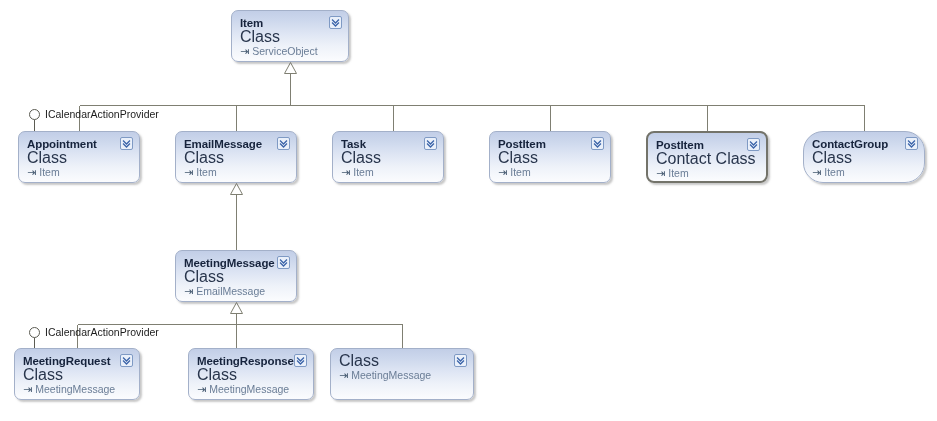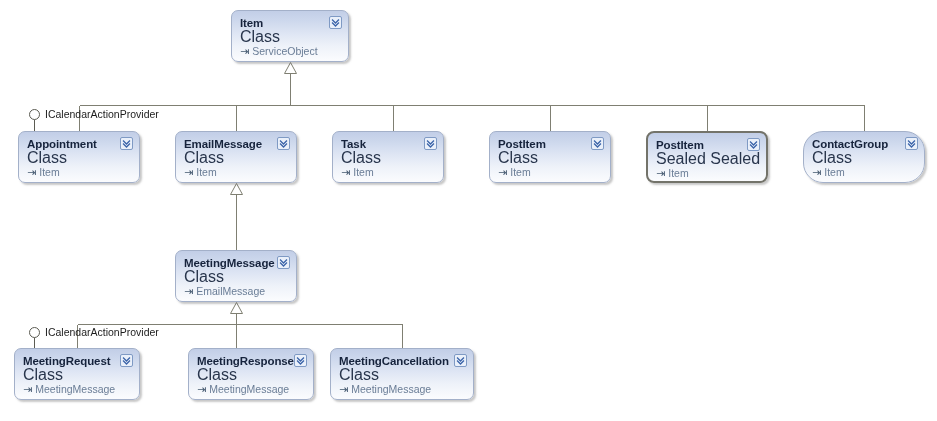--- a/index.html
+++ b/index.html
@@ -239,21 +239,21 @@
   <div class="node sealed" style="left:646px;top:131px;width:122px;height:52px;">
     <div class="chev">
       <svg width="11" height="11" viewBox="0 0 11 11">
           <g fill="none" stroke="#3a63a8" stroke-width="1.3" stroke-linecap="square">
             <path d="M2.5,3 L5.5,6 L8.5,3"></path>
             <path d="M2.5,6 L5.5,9 L8.5,6"></path>
           </g>
         </svg>
     </div>
     <div class="title">PostItem</div>
-    <div class="kind">Sealed Sealed</div>
+    <div class="kind">Contact Class</div>
     <div class="base">
       <span class="glyph">⇥</span>
       <span>Item</span>
     </div>
   </div>
 
   <div class="node" style="left:803px;top:131px;width:122px;height:52px;border-radius:20px;">
     <div class="chev">
       <svg width="11" height="11" viewBox="0 0 11 11">
           <g fill="none" stroke="#3a63a8" stroke-width="1.3" stroke-linecap="square">
@@ -323,21 +323,20 @@
 
   <div class="node" style="left:330px;top:348px;width:144px;height:52px;">
     <div class="chev">
       <svg width="11" height="11" viewBox="0 0 11 11">
           <g fill="none" stroke="#3a63a8" stroke-width="1.3" stroke-linecap="square">
             <path d="M2.5,3 L5.5,6 L8.5,3"></path>
             <path d="M2.5,6 L5.5,9 L8.5,6"></path>
           </g>
         </svg>
     </div>
-    <div class="title">MeetingCancellation</div>
     <div class="kind">Class</div>
     <div class="base">
       <span class="glyph">⇥</span>
       <span>MeetingMessage</span>
     </div>
   </div>
 
 </div>
 
 </body></html>

